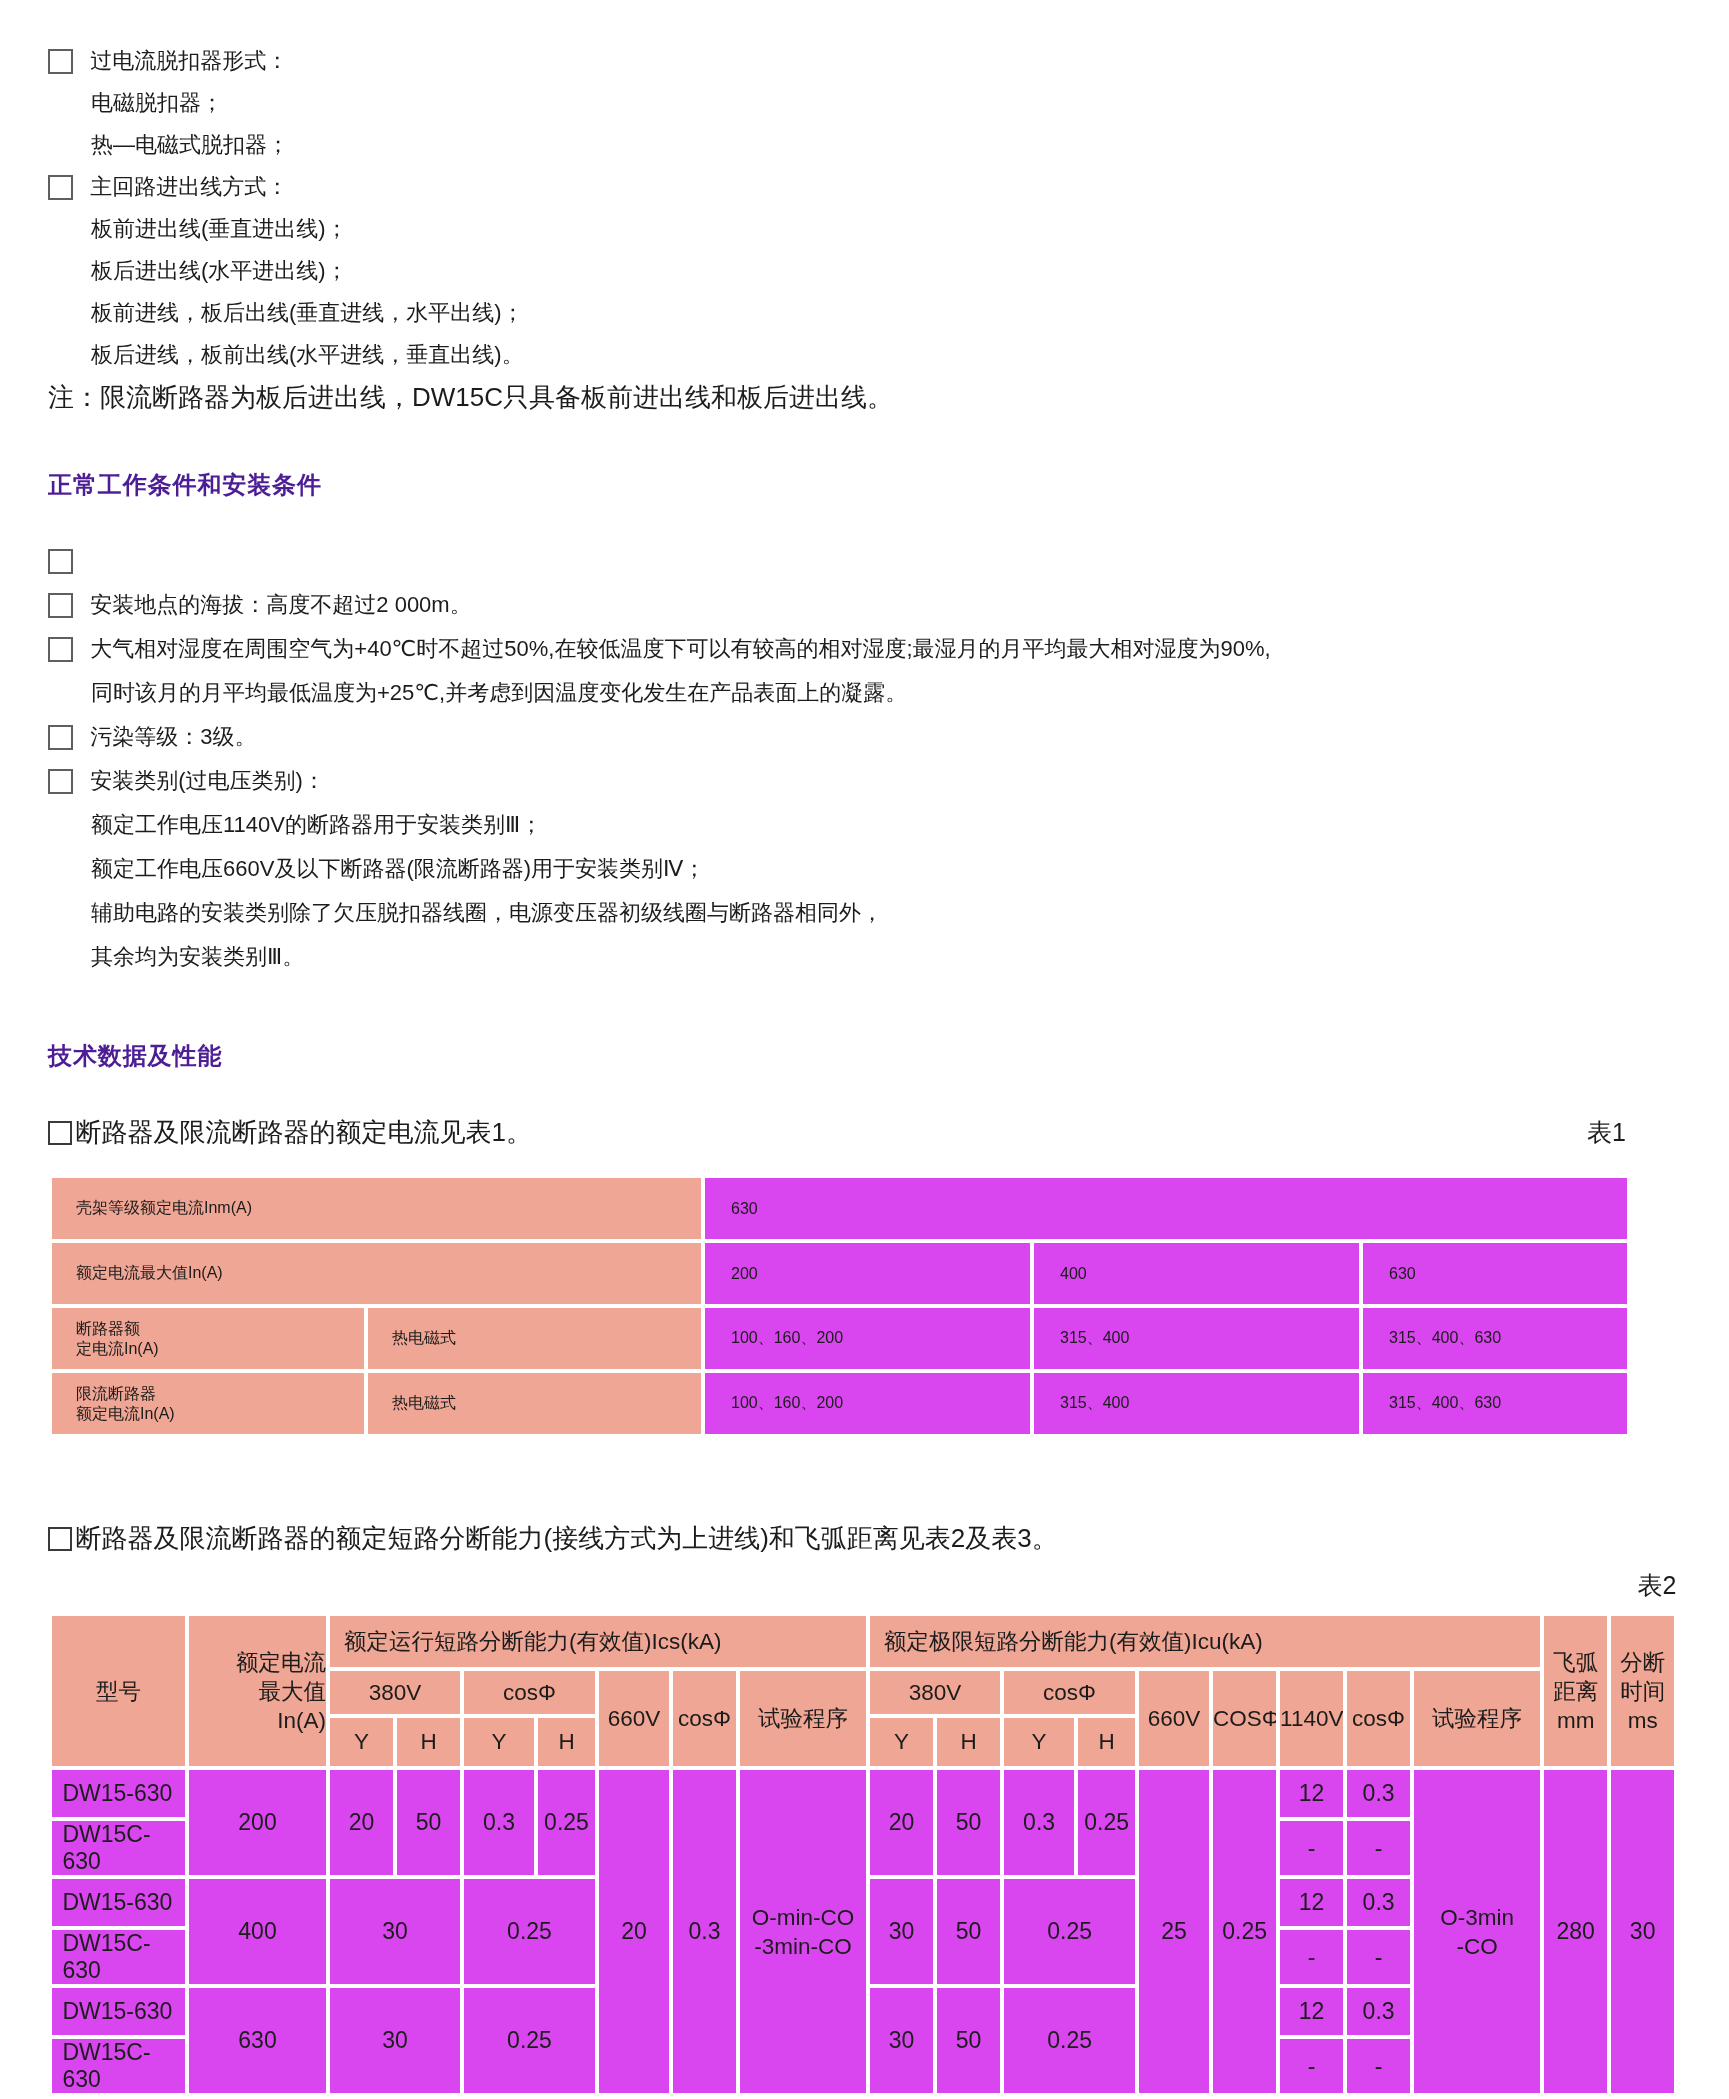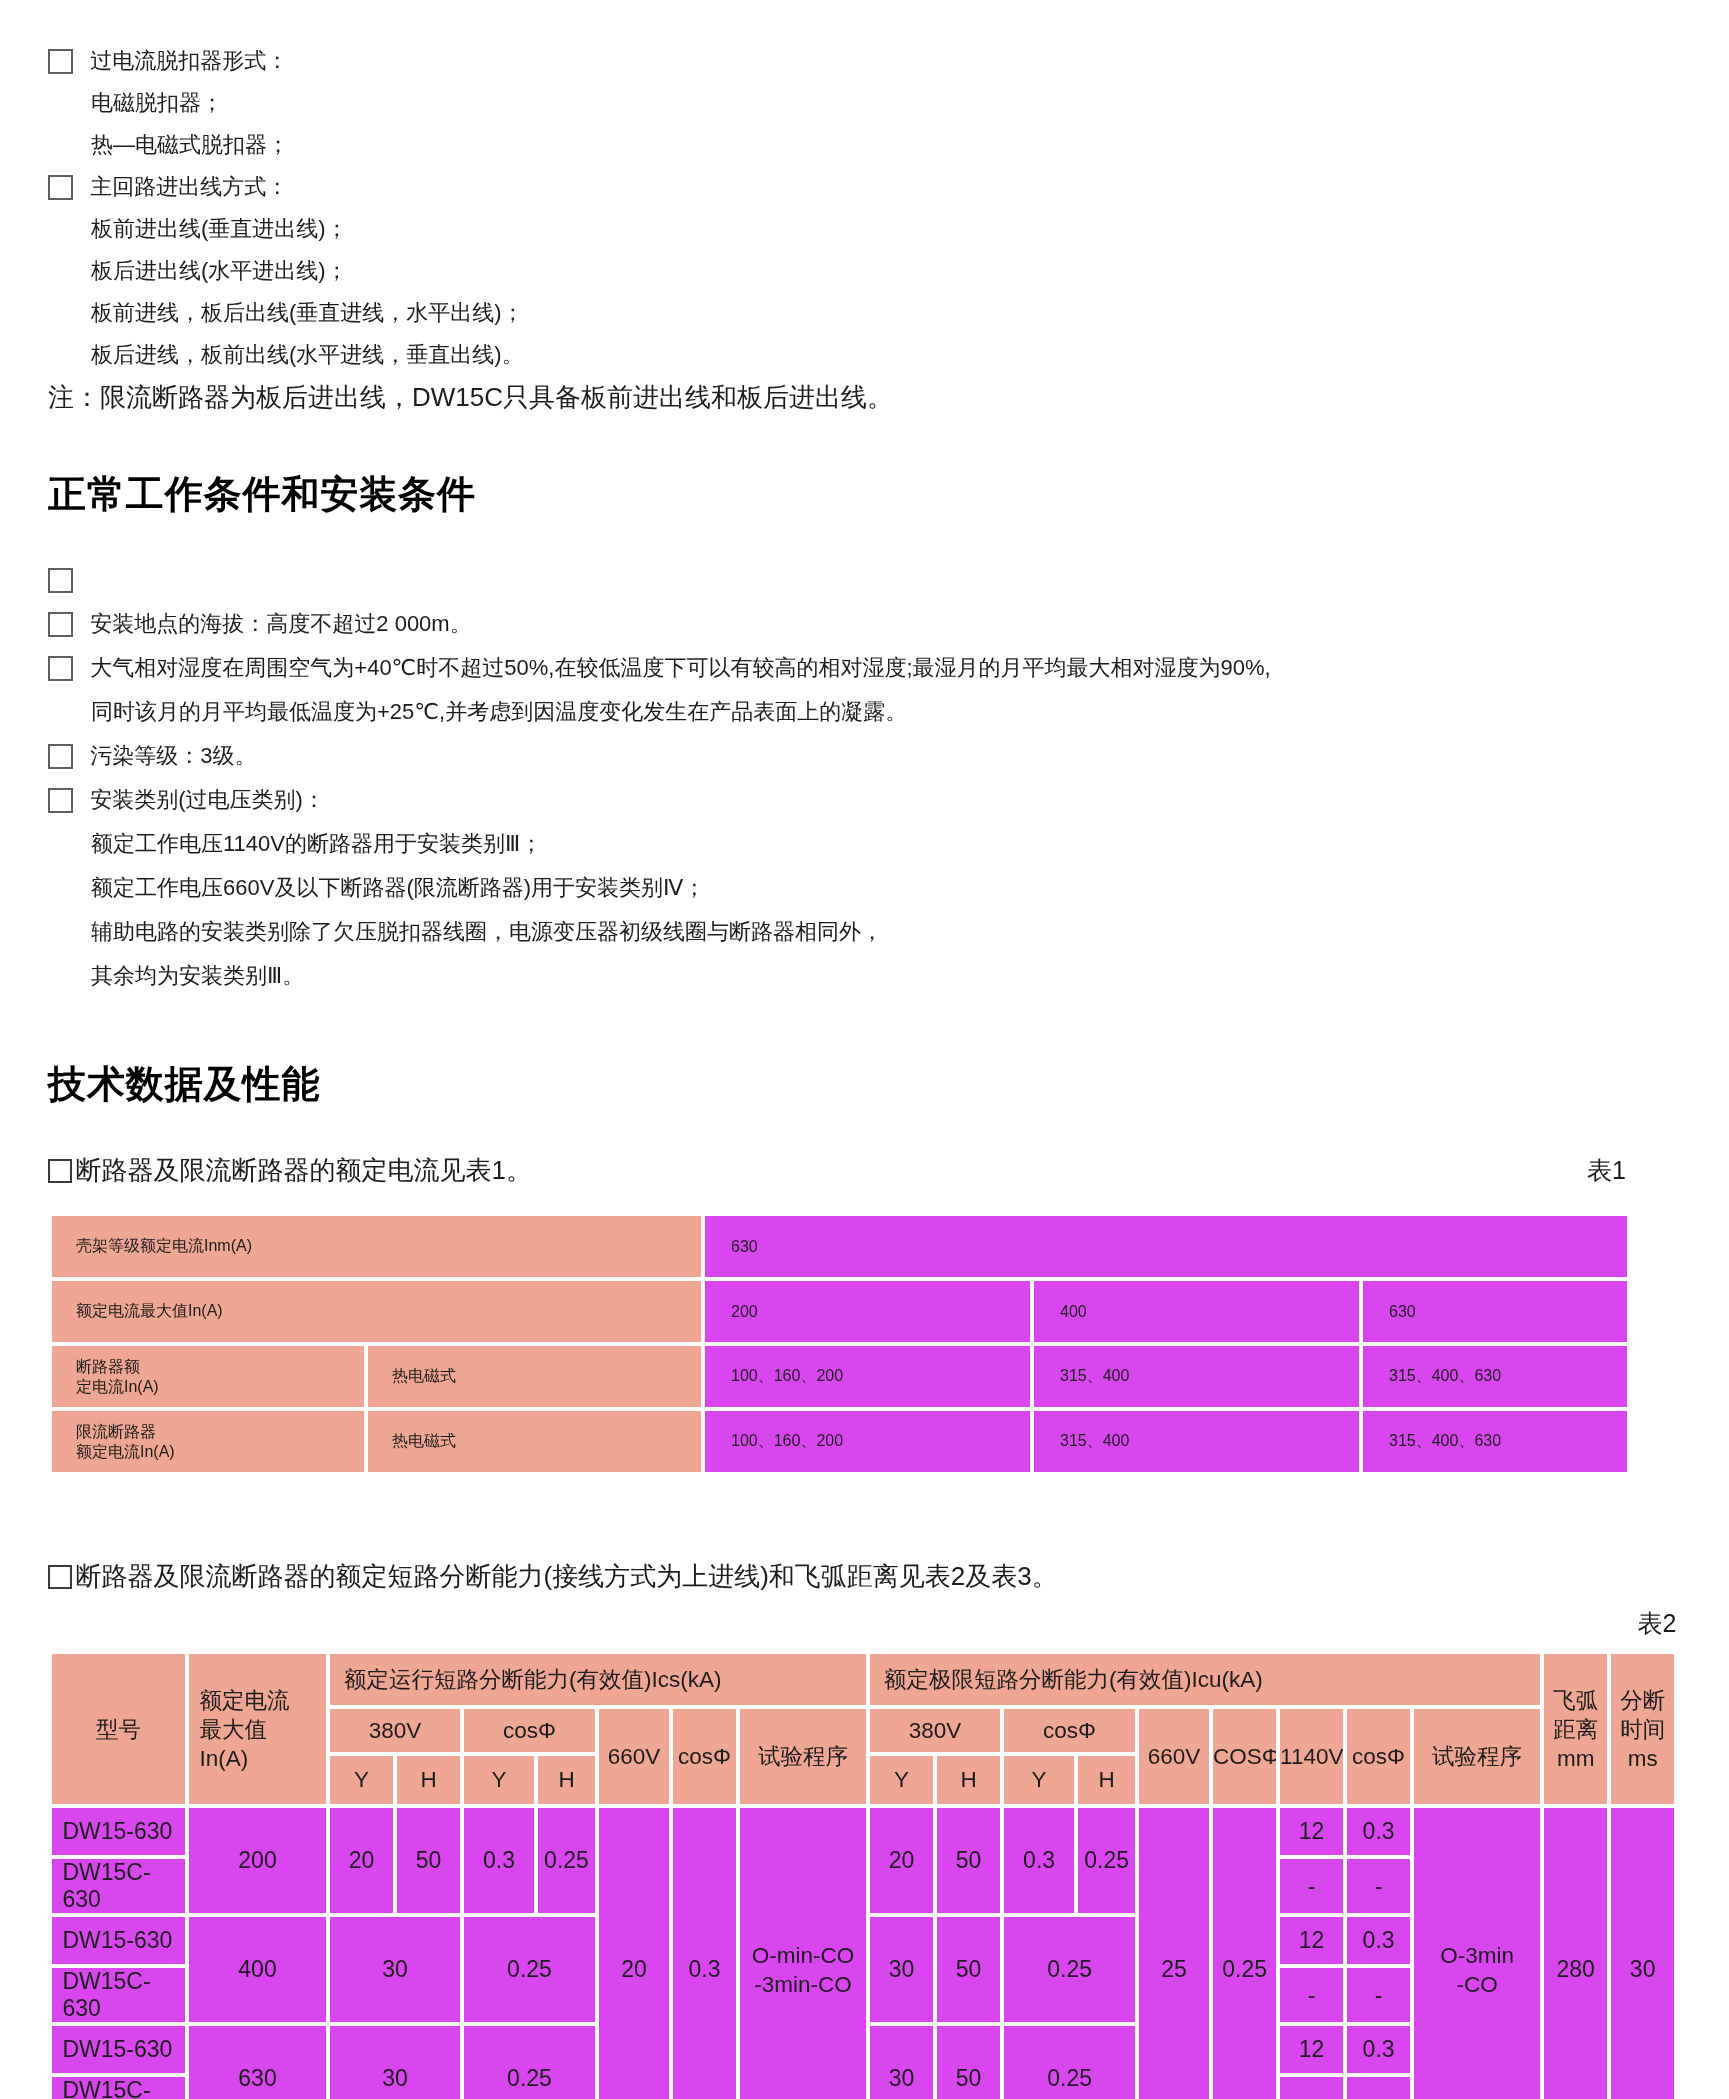--- a/index.html
+++ b/index.html
@@ -33,23 +33,23 @@
     border:2.6px solid #5f5f5f;
     background:#fff;
     margin-right:17.3px;
     flex:0 0 auto;
   }
   .sq.tight { margin-right:3.5px; border-color:#3a3a3a; width:24px; height:24px; }
   .note-line { font-size:26px; height:43px; display:flex; align-items:center; }
 
   
   h2.sec {
-    font-size:38px;
+    font-size:24px;
     font-weight:700;
-    color:#000000;
+    color:#4c1d95;
     letter-spacing:0.9px;
   }
   .sec1 { margin-top:50px; }
   .sec2 { margin-top:61px; }
 
   .cond { margin-top:38px; }
 
   
   .caprow {
     display:flex;
@@ -90,21 +90,21 @@
   .t1 td.hd.pre { line-height:1.25; }
 
   
   .t2 { width:1630px; margin-top:10.4px; font-size:22.5px; }
   .t2 .hr1 { height:55px; }
   .t2 .hr2 { height:47px; }
   .t2 .hr3 { height:52px; }
   .t2 .dr  { height:51px; }
   .t2 td.group { text-align:left; padding-left:14px; }
   .t2 td.modelcell { text-align:left; padding-left:10.4px; font-size:22.5px; }
-  .t2 td.ratedhdr { text-align:left; padding-left:10.4px; }
+  .t2 td.ratedhdr { text-align:right; padding-left:10.4px; }
   .t2 td.dt { font-size:23px; }
   .t2 td.testcell { font-size:22.5px; }
 </style>
 </head>
 <body>
 
 <div class="page">
 
   <div>
     <div class="line">

